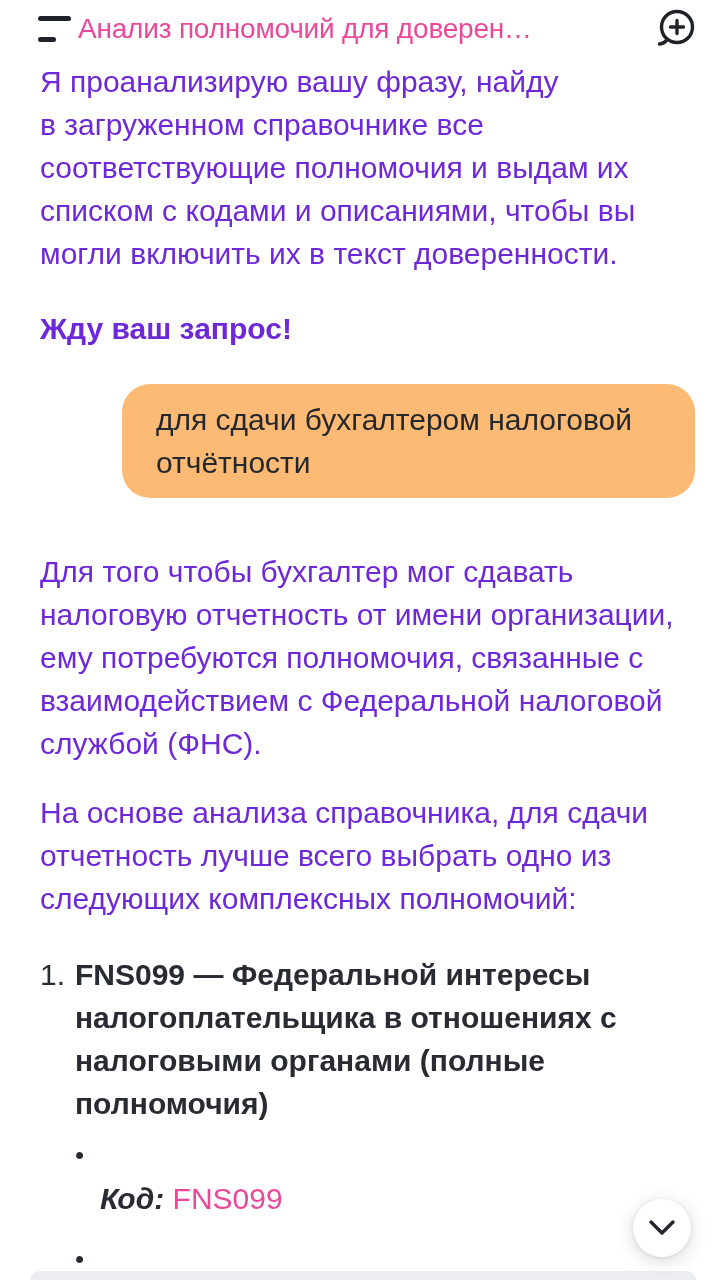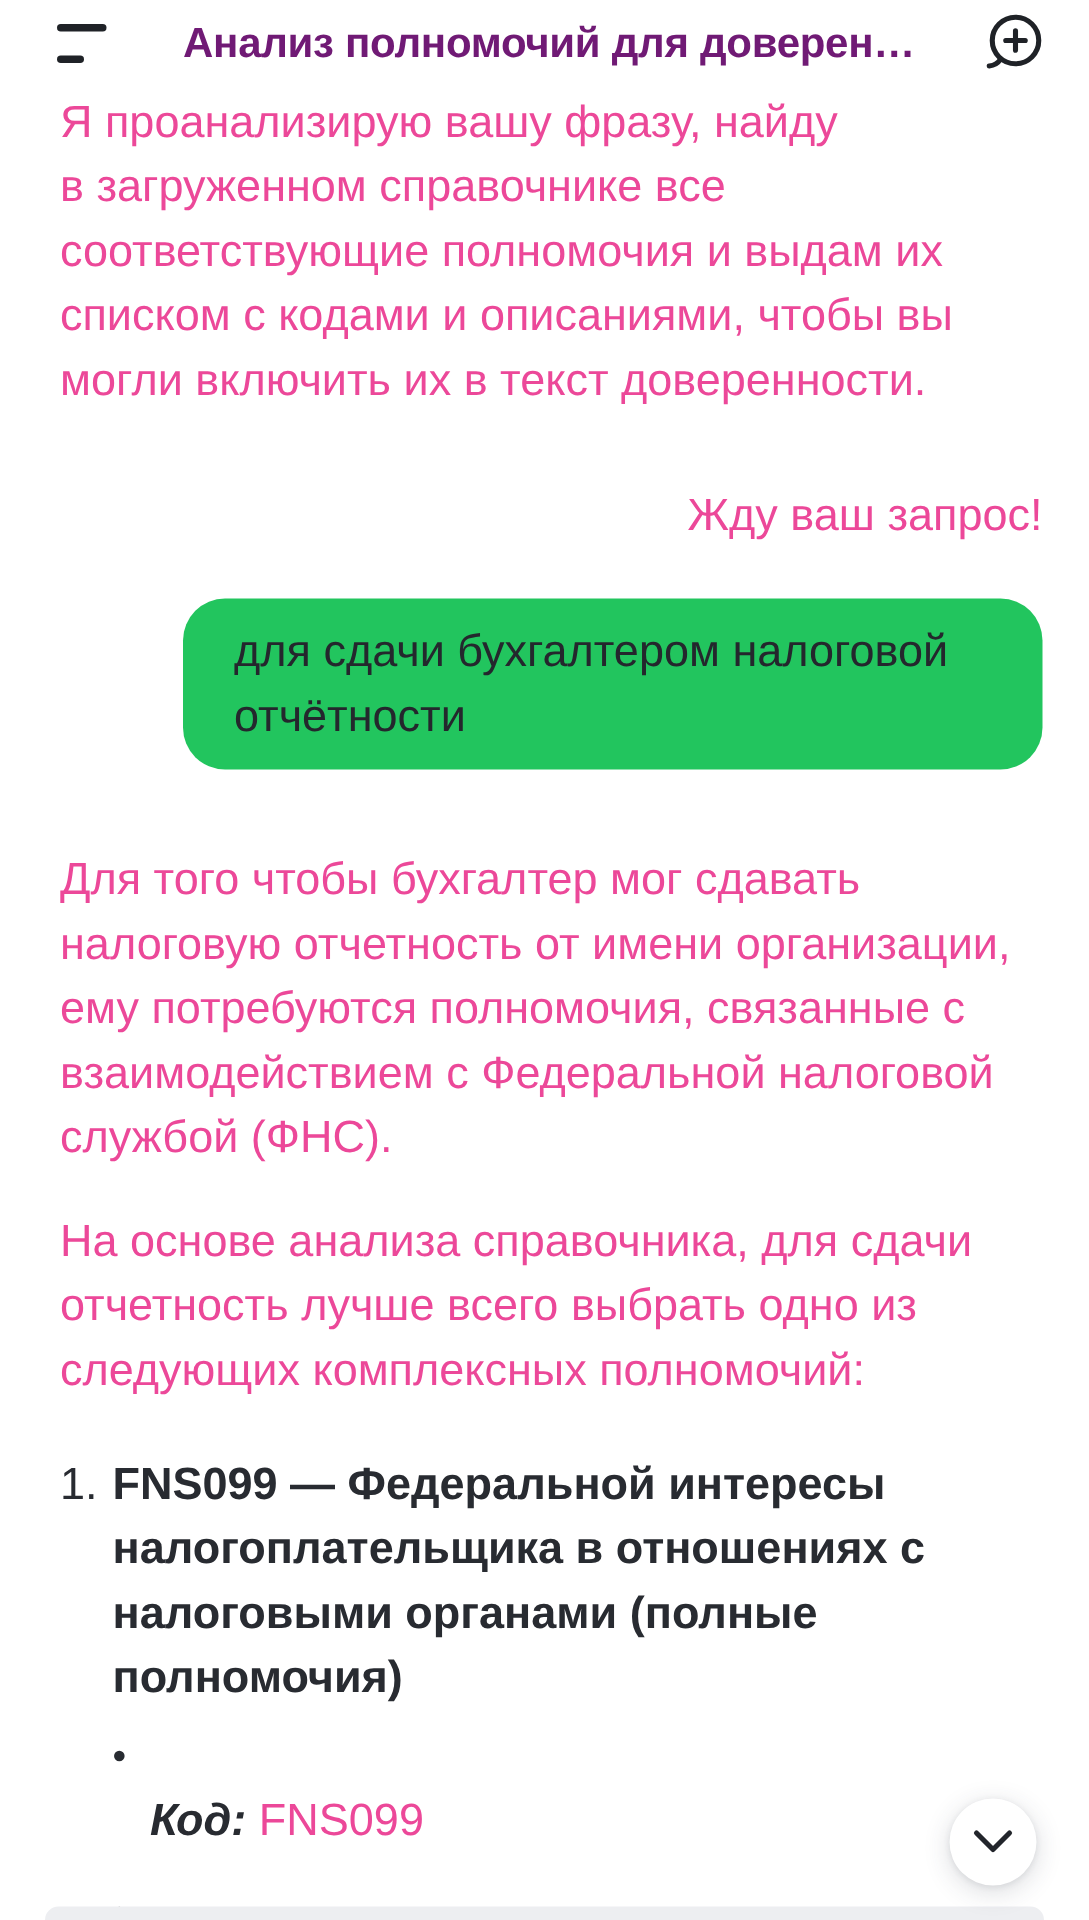--- a/index.html
+++ b/index.html
@@ -21,44 +21,43 @@
   }
   .menu-btn {
     background: none; border: none; cursor: pointer;
     width: 40px; display: flex; flex-direction: column; align-items: flex-start;
     padding: 0;
   }
   .menu-bar1 { width: 33px; height: 5px; background: #1f2227; border-radius: 2.5px; }
   .menu-bar2 { width: 18px; height: 5px; background: #1f2227; border-radius: 2.5px; margin-top: 16px; }
   .chat-title {
     flex: 1;
-    text-align: center;
     font-size: 28px;
-    font-weight: 700;
+    font-weight: 400;
     letter-spacing: -0.2px;
-    color: #701a75;
+    color: #ec4899;
     white-space: nowrap;
     overflow: hidden;
   }
   .newchat-btn {
     background: none; border: none; cursor: pointer; padding: 0;
     width: 46px; height: 46px; display: flex; align-items: center; justify-content: center;
   }
   
   .content {
     padding: 2px 31px 0 40px;
     font-size: 30px;
     line-height: 43px;
   }
-  .msg-text { white-space: pre-line; color: #ec4899; }
-  .p-bold { font-weight: 400; margin-top: 47px; text-align: right; }
+  .msg-text { white-space: pre-line; color: #6d28d9; }
+  .p-bold { font-weight: 700; margin-top: 32px; }
   .user-row { display: flex; justify-content: flex-end; margin-top: 34px; }
   .user-bubble {
     width: 573px;
-    background: #22c55e;
+    background: #fdba74;
     border-radius: 28px;
     padding: 14px 34px;
     white-space: pre-line;
     color: #24272d;
   }
   .a2p1 { margin-top: 52px; }
   .a2p2 { margin-top: 26px; }
   
   .list { margin-top: 33px; }
   .list-item { display: flex; }

